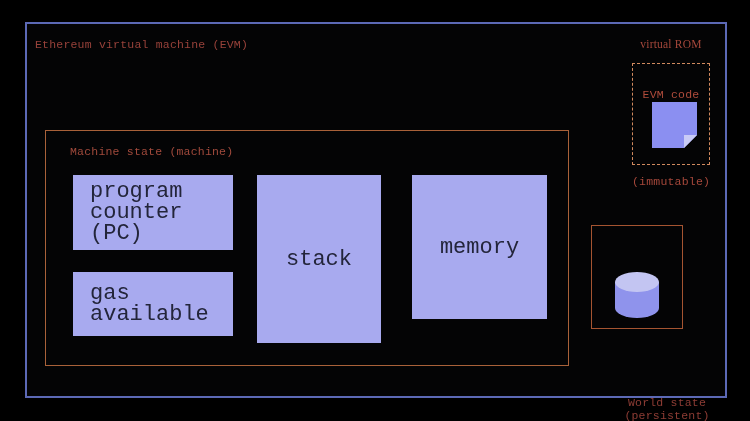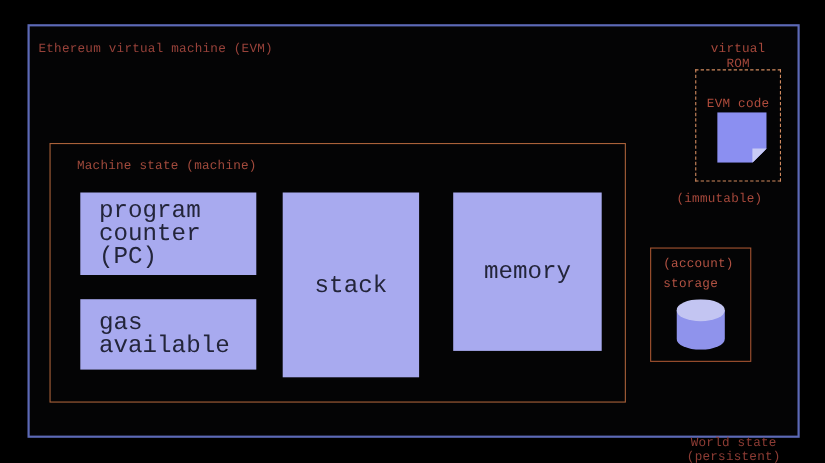--- a/index.html
+++ b/index.html
@@ -23,28 +23,28 @@
   .machine-title{left:70px;top:145px;color:#a14a3c;}
   .data-box{
     background:#a8aaef;color:#23253a;
     font-size:22px;line-height:21px;white-space:pre-line;
     display:flex;flex-direction:column;justify-content:center;
   }
   .pc-box{left:73px;top:175px;width:160px;height:75px;padding-left:17px;}
   .gas-box{left:73px;top:272px;width:160px;height:64px;padding-left:17px;}
   .stack-box{left:257px;top:175px;width:124px;height:168px;align-items:center;}
   .memory-box{left:412px;top:175px;width:135px;height:144px;align-items:center;}
-  .vrom-label{left:632px;top:38px;width:78px;text-align:center;color:#a6483b;}
+  .vrom-label{left:632px;top:38px;width:78px;text-align:center;color:#a6483b;font-family:Liberation Serif, serif;}
   .rom-box{
     left:632px;top:63px;width:78px;height:102px;
     border:1.5px dashed #d18a5f;
   }
   .evm-code-label{left:632px;top:88px;width:78px;text-align:center;color:#b04c3c;}
   .note-icon{left:652px;top:102px;width:45px;height:46px;}
-  .immutable-label{left:615px;top:175px;width:78px;color:#a6483b;}
+  .immutable-label{left:632px;top:175px;width:78px;color:#a6483b;}
   .account-box{
     left:591px;top:225px;width:92px;height:104px;
     border:1.5px solid #a55431;
   }
   .account-label{left:603px;top:232px;color:#b25243;line-height:18px;}
   .cylinder-icon{left:615px;top:272px;width:44px;height:46px;}
   .world-label{left:592px;top:356px;width:150px;text-align:center;color:#8d3c34;line-height:13px;margin-top:40px;}
 </style>
 </head>
 <body>
@@ -69,22 +69,20 @@
   <div class="abs label evm-code-label">EVM code</div>
   <div class="abs note-icon">
     <svg width="45" height="46" viewBox="0 0 45 46">
       <path d="M0 0 H45 V33 L32 46 H0 Z" fill="#8b8ff1"></path>
       <path d="M32 46 V33 H45 Z" fill="#c9cbf6"></path>
     </svg>
   </div>
   <div class="abs label immutable-label">(immutable)</div>
 
   <div class="abs account-box"></div>
-  <div class="abs label account-label">(account)
-storage</div>
   <div class="abs cylinder-icon">
     <svg width="44" height="46" viewBox="0 0 44 46">
       <path d="M0 10 V36 a22 10 0 0 0 44 0 V10 Z" fill="#8f93ec"></path>
       <ellipse cx="22" cy="10" rx="22" ry="10" fill="#c3c5f2"></ellipse>
     </svg>
   </div>
 
   <div class="abs label world-label">World state
 (persistent)</div>
 

